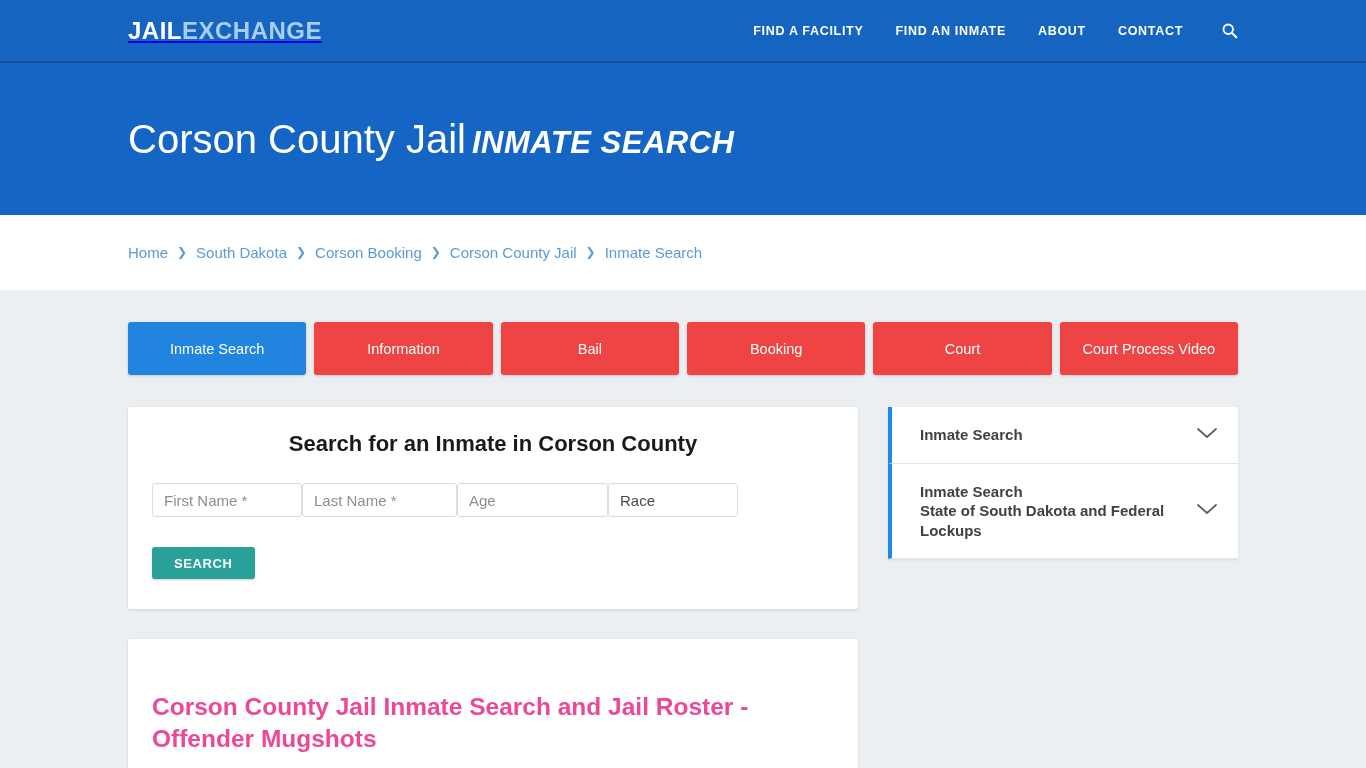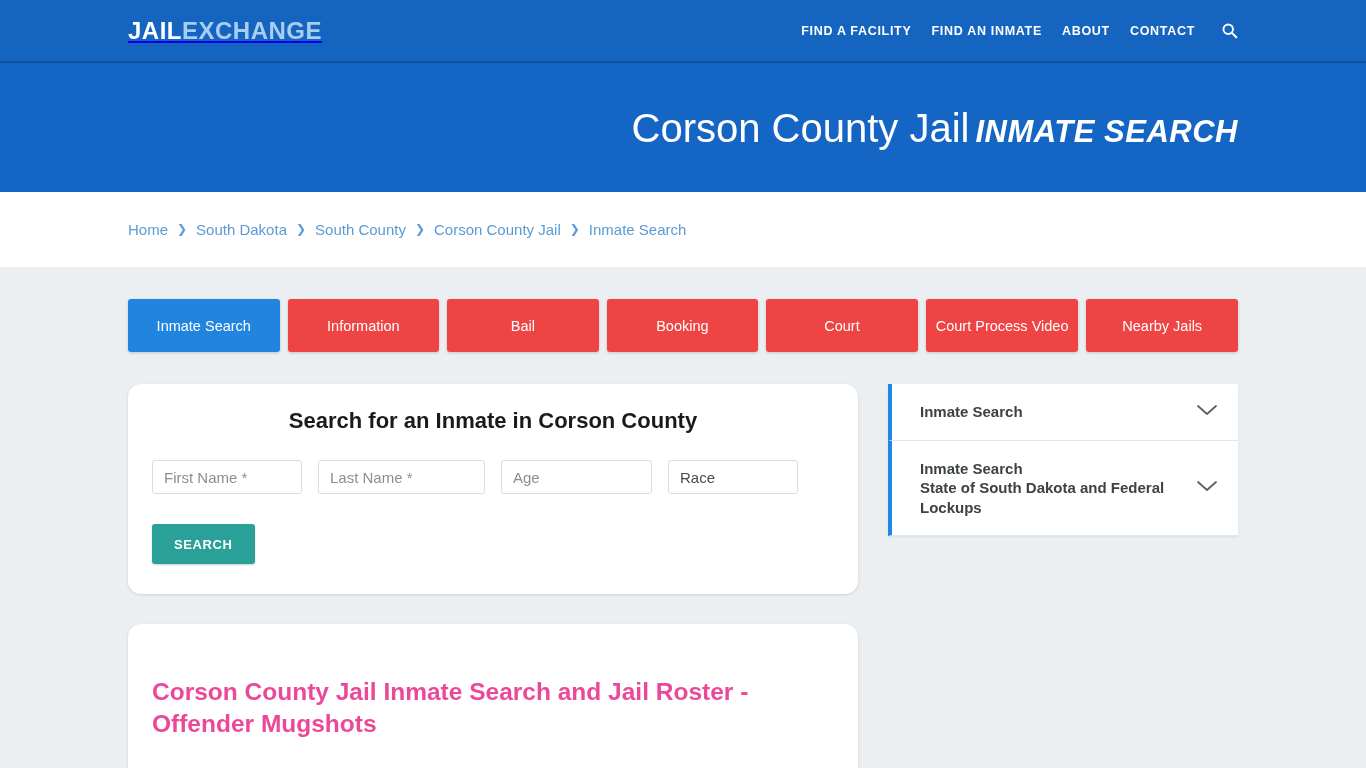--- a/index.html
+++ b/index.html
@@ -38,21 +38,21 @@
     display: flex;
     align-items: baseline;
     user-select: none;
   }
   .logo .jail { color: #ffffff; }
   .logo .exchange { color: #a7cdf0; }
 
   .main-nav {
     display: flex;
     align-items: center;
-    gap: 20px;
+    gap: 32px;
   }
   .main-nav a {
     color: #ffffff;
     font-size: 12.5px;
     font-weight: bold;
     letter-spacing: 0.7px;
     text-decoration: none;
     text-transform: uppercase;
     white-space: nowrap;
   }
@@ -62,24 +62,23 @@
     cursor: pointer;
     display: flex;
     align-items: center;
     padding: 0 0 0 6px;
   }
   .nav-search-btn svg { display: block; }
 
   
   .title-band {
     background: #1566c4;
-    height: 129px;
-    display: flex;
-    align-items: center;
-    text-align: right;
+    height: 152px;
+    display: flex;
+    align-items: center;
   }
   .title-inner {
     width: 1110px;
     margin: 0 auto;
   }
   .page-title {
     color: #ffffff;
     font-size: 40px;
     font-weight: normal;
     line-height: 1.1;
@@ -162,67 +161,66 @@
     gap: 30px;
     align-items: flex-start;
   }
   .col-main { width: 730px; flex: 0 0 730px; }
   .col-side { width: 350px; flex: 0 0 350px; }
 
   
   .card {
     background: #ffffff;
     box-shadow: 0 1px 3px rgba(0,0,0,0.13);
-    border-radius: 13px;
+    border-radius: 2px;
   }
   .search-card {
     padding: 24px 24px 30px 24px;
     margin-bottom: 30px;
   }
   .search-heading {
     text-align: center;
     font-size: 22px;
     color: #1a1a1a;
     font-weight: bold;
     margin-bottom: 26px;
   }
   .search-fields {
     display: flex;
-    gap: 16px;
   }
   .search-fields input[type="text"],
   .search-fields select {
     height: 34px;
     border: 1px solid #d8dde2;
     border-radius: 3px;
     padding: 0 11px;
     font-size: 15px;
     color: #4a4a4a;
     font-family: "Liberation Sans", sans-serif;
     background: #ffffff;
     outline: none;
   }
   .search-fields input::placeholder { color: #8a8f94; }
   .f-first { width: 150px; }
-  .f-last  { width: 167px; }
+  .f-last  { width: 155px; }
   .f-age   { width: 151px; }
   .f-race  { width: 130px; appearance: none;
              background-image:
                linear-gradient(45deg, transparent 50%, #4a4a4a 50%),
                linear-gradient(135deg, #4a4a4a 50%, transparent 50%);
              background-position: calc(100% - 18px) 14px, calc(100% - 12px) 14px;
              background-size: 6px 6px, 6px 6px;
              background-repeat: no-repeat; }
   .search-submit {
     margin-top: 30px;
     background: #2aa198;
     color: #ffffff;
     border: none;
     border-radius: 3px;
-    height: 40px;
+    height: 32px;
     padding: 0 22px;
     font-size: 13px;
     font-weight: bold;
     letter-spacing: 0.6px;
     cursor: pointer;
     box-shadow: 0 1px 2px rgba(0,0,0,0.2);
     font-family: "Liberation Sans", sans-serif;
   }
 
   
@@ -300,39 +298,38 @@
     </h1>
   </div>
 </section>
 
 <div class="breadcrumb-band">
   <nav class="breadcrumb">
     <a href="#">Home</a>
     <span class="sep">❯</span>
     <a href="#">South Dakota</a>
     <span class="sep">❯</span>
-    <a href="#">South County</a>
+    <a href="#">Corson Booking</a>
     <span class="sep">❯</span>
     <a href="#">Corson County Jail</a>
     <span class="sep">❯</span>
     <span class="crumb-current">Inmate Search</span>
   </nav>
 </div>
 
 <main class="page-body">
   <div class="container">
 
     <div class="tab-row">
       <div class="tab active">Inmate Search</div>
       <div class="tab">Information</div>
       <div class="tab">Bail</div>
       <div class="tab">Booking</div>
       <div class="tab">Court</div>
       <div class="tab">Court Process Video</div>
-      <div class="tab">Nearby Jails</div>
     </div>
 
     <div class="columns">
 
       <div class="col-main">
 
         <section class="card search-card">
           <h2 class="search-heading">Search for an Inmate in Corson County</h2>
 
           <div class="search-fields">

